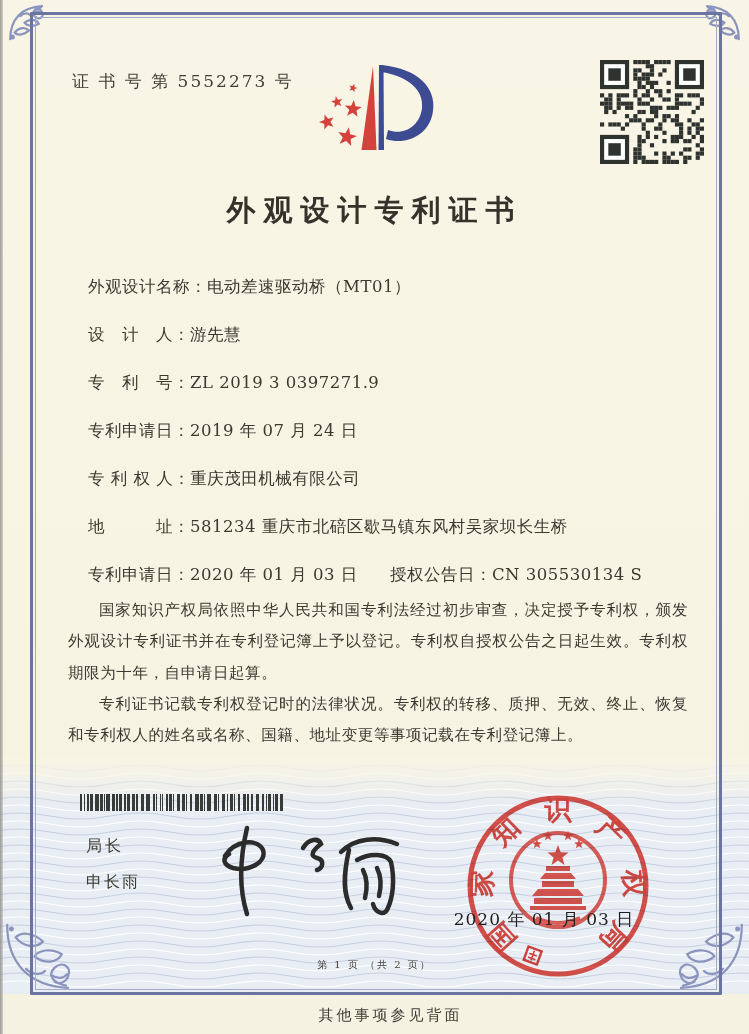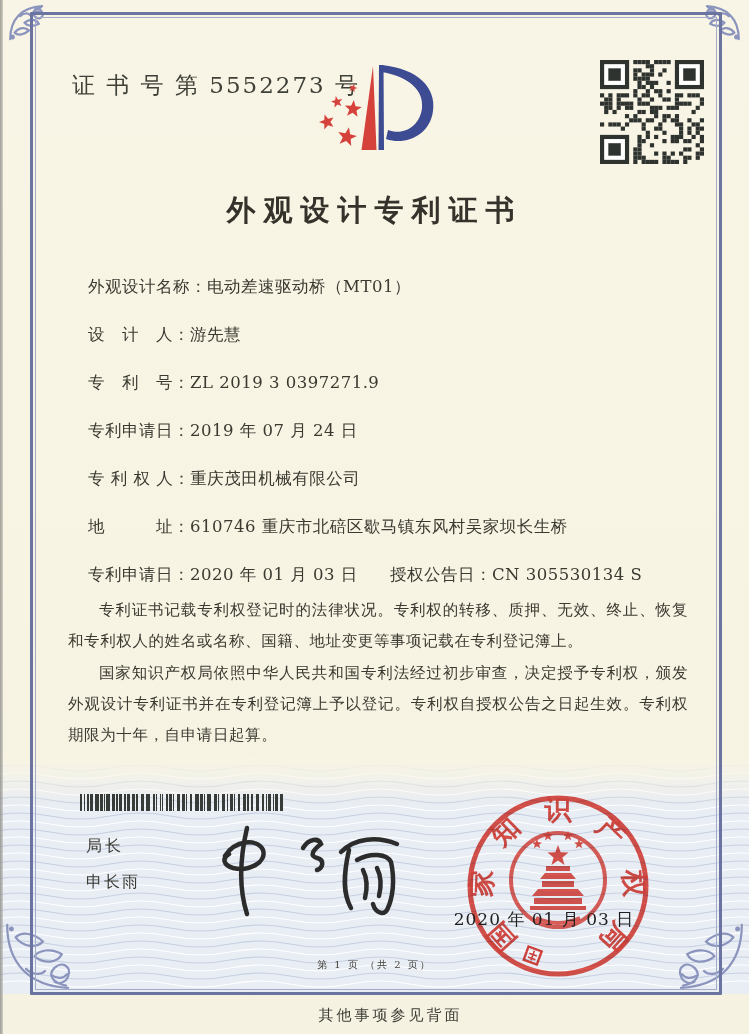--- a/index.html
+++ b/index.html
@@ -15,21 +15,21 @@
   #bgsvg { position:absolute; left:0; top:0; pointer-events:none; }
   .frame-outer {
     position:absolute; left:30px; top:12px; width:692px; height:983px;
     border:3px solid #6b74a0; border-radius:1px;
   }
   .frame-inner {
     position:absolute; left:2px; top:2px; right:2px; bottom:2px;
     border:1px solid #a3abc9;
   }
   .abs { position:absolute; }
-  .cert-number { left:72px; top:70px; font-size:23px; color:#3f4038; letter-spacing:2px; }
+  .cert-number { left:72px; top:70px; font-size:17px; color:#3f4038; letter-spacing:2px; }
   .title { left:0; top:191px; width:100%; text-align:center; font-size:29px;
     font-weight:bold; letter-spacing:8px; color:#34322a; }
   .fields { left:72px; top:276px; width:630px; font-size:16.5px; color:#3b3a31; }
   .field-row { position:absolute; left:16px; white-space:nowrap; letter-spacing:.5px; }
   .field-label { }
   .grant-pair { position:absolute; left:302px; top:0; }
   .paras { left:68px; top:595px; width:620px; font-size:15.5px; color:#3b3a31; }
   .paras p { line-height:2.02; text-align:justify; text-indent:2em; letter-spacing:.6px; }
   .signer-title { left:86px; top:836px; font-size:16px; color:#3a3a33; letter-spacing:3px; }
   .signer-name  { left:86px; top:872px; font-size:16px; color:#3a3a33; letter-spacing:2px; }
@@ -354,33 +354,33 @@
     <div class="field-row" style="top:96px">
       <span class="field-label">专　利　号：</span><span>ZL 2019 3 0397271.9</span>
     </div>
     <div class="field-row" style="top:144px">
       <span class="field-label">专利申请日：</span><span>2019 年 07 月 24 日</span>
     </div>
     <div class="field-row" style="top:192px">
       <span class="field-label">专 利 权 人：</span><span>重庆茂田机械有限公司</span>
     </div>
     <div class="field-row" style="top:240px">
-      <span class="field-label">地　　　址：</span><span>610746 重庆市北碚区歇马镇东风村吴家坝长生桥</span>
+      <span class="field-label">地　　　址：</span><span>581234 重庆市北碚区歇马镇东风村吴家坝长生桥</span>
     </div>
     <div class="field-row" style="top:288px;width:630px">
       <span class="field-label">专利申请日：</span><span>2020 年 01 月 03 日</span>
       <span class="grant-pair">
         <span class="field-label">授权公告日：</span><span>CN 305530134 S</span>
       </span>
     </div>
   </div>
 
   <div class="abs paras">
+    <p>国家知识产权局依照中华人民共和国专利法经过初步审查，决定授予专利权，颁发外观设计专利证书并在专利登记簿上予以登记。专利权自授权公告之日起生效。专利权期限为十年，自申请日起算。</p>
     <p>专利证书记载专利权登记时的法律状况。专利权的转移、质押、无效、终止、恢复和专利权人的姓名或名称、国籍、地址变更等事项记载在专利登记簿上。</p>
-    <p>国家知识产权局依照中华人民共和国专利法经过初步审查，决定授予专利权，颁发外观设计专利证书并在专利登记簿上予以登记。专利权自授权公告之日起生效。专利权期限为十年，自申请日起算。</p>
   </div>
 
   <svg class="abs" style="left:80px;top:794px;" id="bc" width="207" height="17" viewBox="0 0 207 17">
       <rect x="0" y="0" width="2" height="17" fill="#383c38"></rect>
       <rect x="4" y="0" width="1" height="17" fill="#383c38"></rect>
       <rect x="7" y="0" width="2" height="17" fill="#383c38"></rect>
       <rect x="10" y="0" width="3" height="17" fill="#383c38"></rect>
       <rect x="15" y="0" width="4" height="17" fill="#383c38"></rect>
       <rect x="20" y="0" width="3" height="17" fill="#383c38"></rect>
       <rect x="24" y="0" width="1" height="17" fill="#383c38"></rect>

